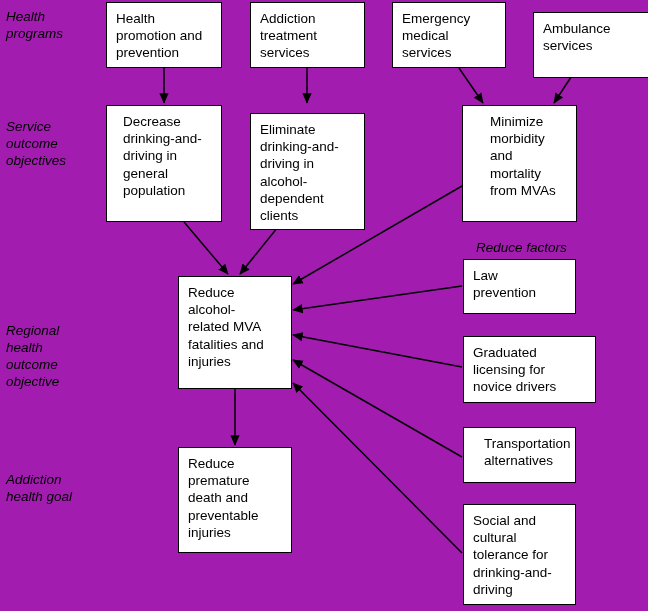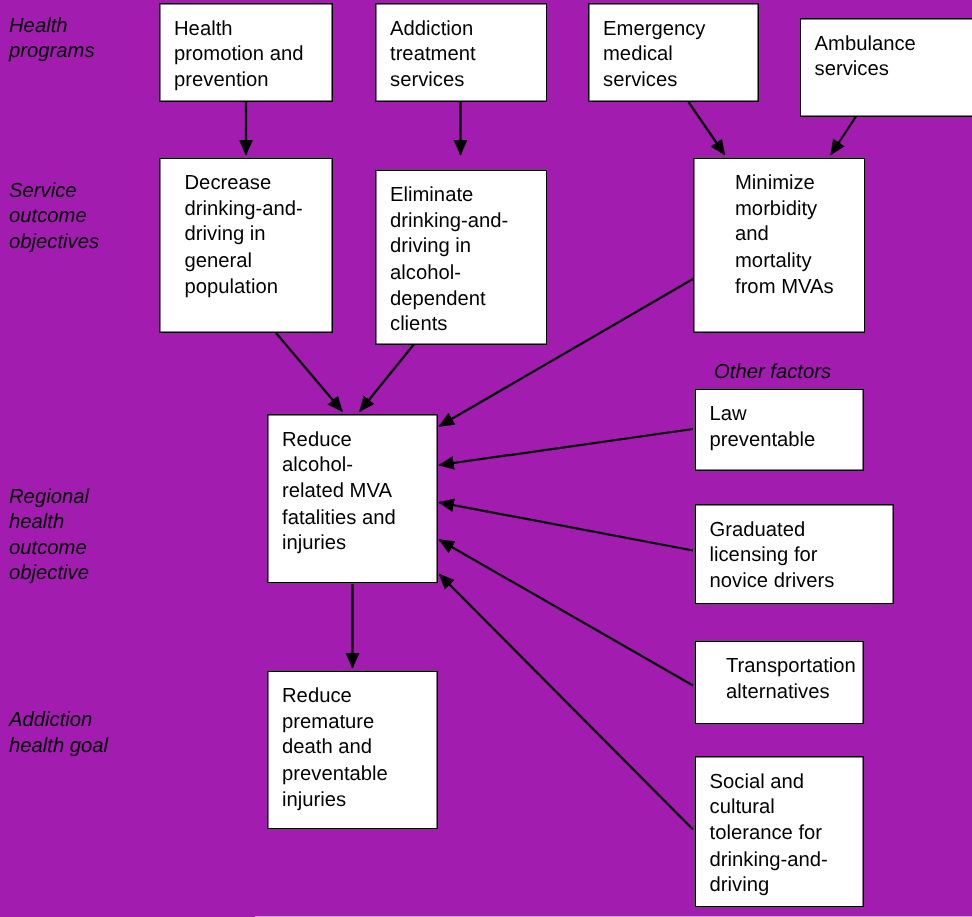--- a/index.html
+++ b/index.html
@@ -84,21 +84,21 @@
   <div class="row-label" style="left:6px; top:118px;">Service
 outcome
 objectives</div>
   <div class="row-label" style="left:6px; top:322px;">Regional
 health
 outcome
 objective</div>
   <div class="row-label" style="left:6px; top:471px;">Addiction
 health goal</div>
 
-  <div class="section-label" style="left:476px; top:240px;">Other factors</div>
+  <div class="section-label" style="left:476px; top:240px;">Reduce factors</div>
 
   <div class="node" style="left:106px; top:2px; width:116px; height:66px;">Health
 promotion and
 prevention</div>
   <div class="node" style="left:250px; top:2px; width:115px; height:66px;">Addiction
 treatment
 services</div>
   <div class="node" style="left:392px; top:2px; width:114px; height:66px;">Emergency
 medical
 services</div>
@@ -128,21 +128,21 @@
 fatalities and
 injuries</div>
 
   <div class="node" style="left:178px; top:447px; width:114px; height:106px;">Reduce
 premature
 death and
 preventable
 injuries</div>
 
   <div class="node" style="left:463px; top:259px; width:113px; height:55px;">Law
-preventable</div>
+prevention</div>
   <div class="node" style="left:463px; top:336px; width:133px; height:67px;">Graduated
 licensing for
 novice drivers</div>
   <div class="node" style="left:463px; top:427px; width:113px; height:56px;padding-left:20px;">Transportation
 alternatives</div>
   <div class="node" style="left:463px; top:504px; width:113px; height:101px;">Social and
 cultural
 tolerance for
 drinking-and-
 driving</div>

